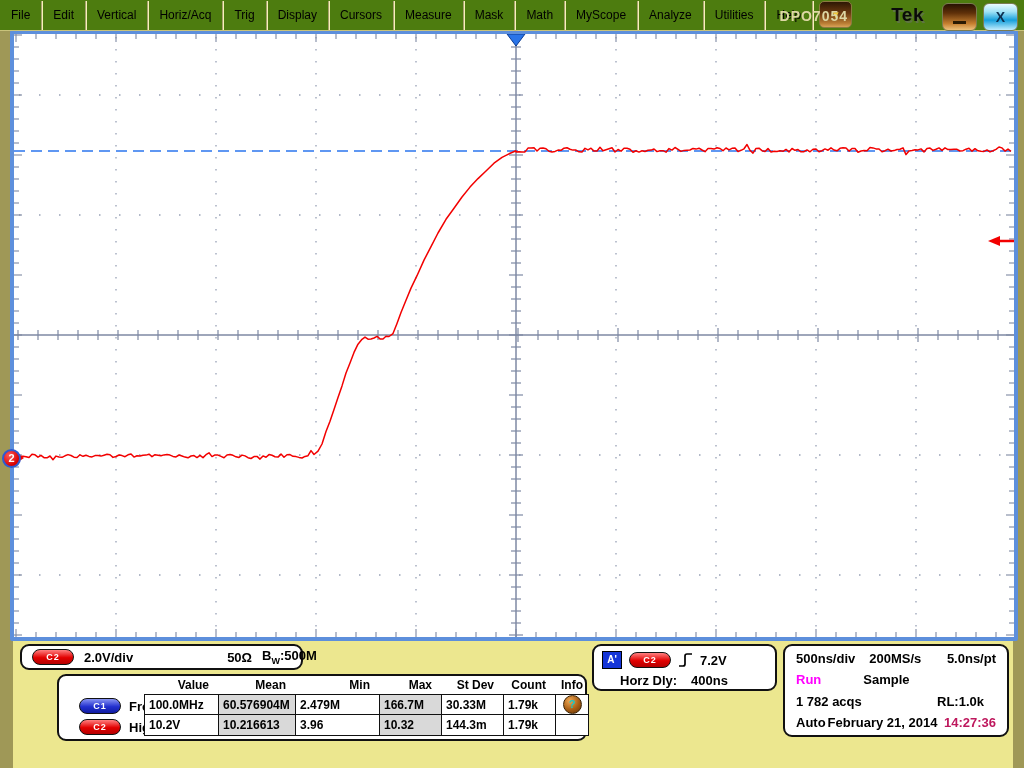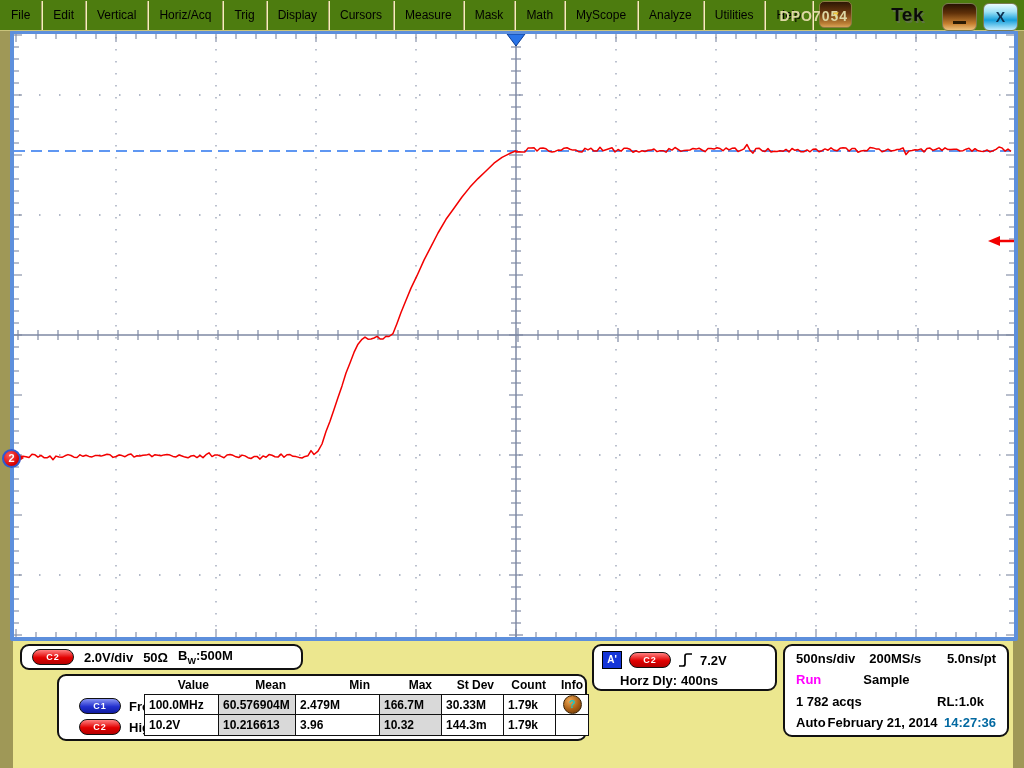--- a/index.html
+++ b/index.html
@@ -72,21 +72,21 @@
   .pill{
     display:inline-block;width:40px;height:14px;border-radius:8px;border:1px solid #111;
     color:#fff;font-size:9px;font-weight:bold;text-align:center;line-height:14px;
     letter-spacing:1px;flex:none;
   }
   .pill-red{background:linear-gradient(180deg,#ff8080 0%,#e20000 55%,#b40000 100%);}
   .pill-blue{background:linear-gradient(180deg,#8894f2 0%,#2230cf 55%,#101ba0 100%);}
   .b-txt{font-weight:bold;font-size:13px;color:#000;}
   
   .ch2-box{left:7px;top:3px;width:283px;height:26px;display:flex;align-items:center;padding:0 10px;gap:10px;}
-  .ch2-box .imp{}
+  .ch2-box .imp{margin-left:84px;}
   sub.bwsub{font-size:9px;font-weight:bold;}
   
   .meas-box{left:44px;top:33px;width:530px;height:67px;padding:1px 0 0 18px;}
   .meas-grid{display:grid;grid-template-columns:67px 74px 77px 84px 62px 62px 52px 34px;}
   .mh{font-weight:bold;font-size:12px;text-align:right;padding:1px 9px 1px 0;height:17px;box-sizing:border-box;}
   .mh.center{text-align:center;padding-right:0;}
   .mcell{
     border:1px solid #111;border-right:none;font-weight:bold;font-size:12px;
     padding:3px 2px 0 4px;height:21px;box-sizing:border-box;background:#fff;
     overflow:hidden;white-space:nowrap;
@@ -102,31 +102,31 @@
     border:1px solid #3a2204;color:#15c9c9;font-size:11px;font-weight:bold;
     text-align:center;line-height:17px;
   }
   
   .trig-box{left:579px;top:3px;width:185px;height:47px;padding:5px 8px;}
   .trig-line1{display:flex;align-items:center;gap:7px;}
   .trig-a-badge{
     width:18px;height:16px;background:#1535d8;border:1px solid #000;color:#fff;
     font-size:10px;font-weight:bold;text-align:center;line-height:16px;flex:none;
   }
-  .trig-line2{margin:4px 0 0 18px;display:flex;gap:4px;}
+  .trig-line2{margin:4px 0 0 18px;display:flex;gap:14px;}
   
   .horiz-box{left:770px;top:3px;width:226px;height:93px;padding:5px 11px;display:flex;flex-direction:column;justify-content:space-between;text-align:right;}
   .hline{display:flex;align-items:center;font-weight:bold;font-size:13px;}
   .hl1 .sr{margin-left:14px;}
   .hl1 .res{margin-left:auto;}
   .run-txt{color:#ff00ff;}
   .hl2 .mode{margin-left:42px;}
   .hl3 .rl{margin-left:auto;margin-right:12px;}
   .hl4 .date{margin-left:2px;}
-  .time-txt{color:#0369a1;margin-left:auto;}
+  .time-txt{color:#be185d;margin-left:auto;}
 </style>
 </head>
 <body>
 
 <div class="menubar">
   <div class="menu-item">File</div>
   <div class="menu-item">Edit</div>
   <div class="menu-item">Vertical</div>
   <div class="menu-item">Horiz/Acq</div>
   <div class="menu-item">Trig</div>

